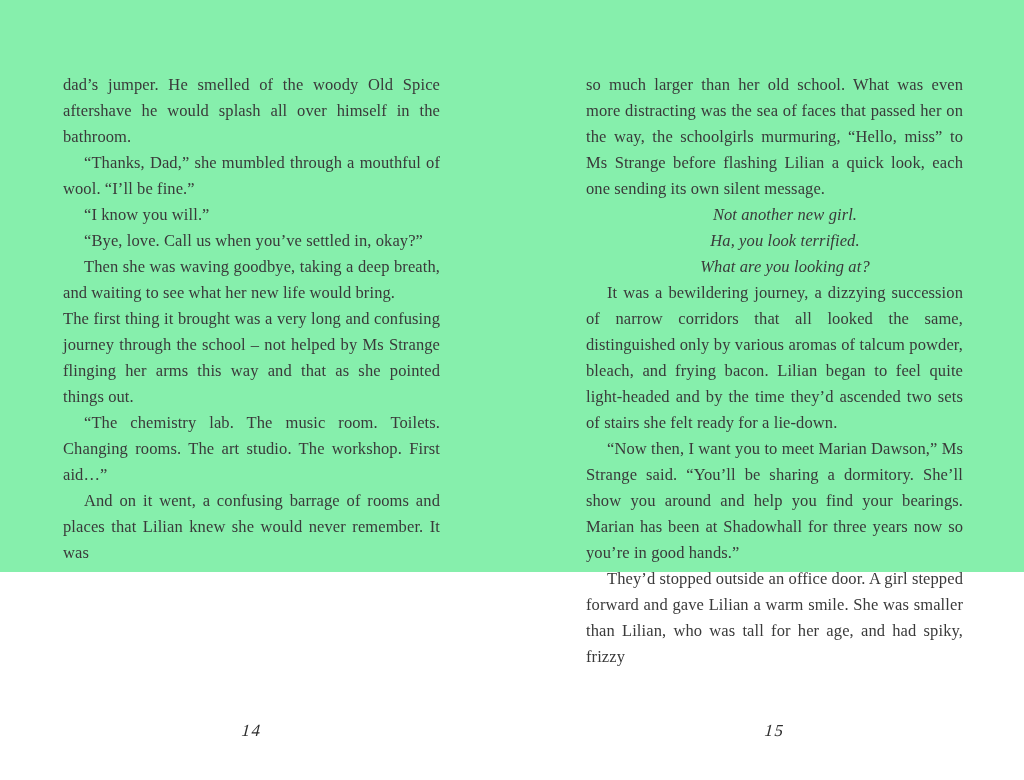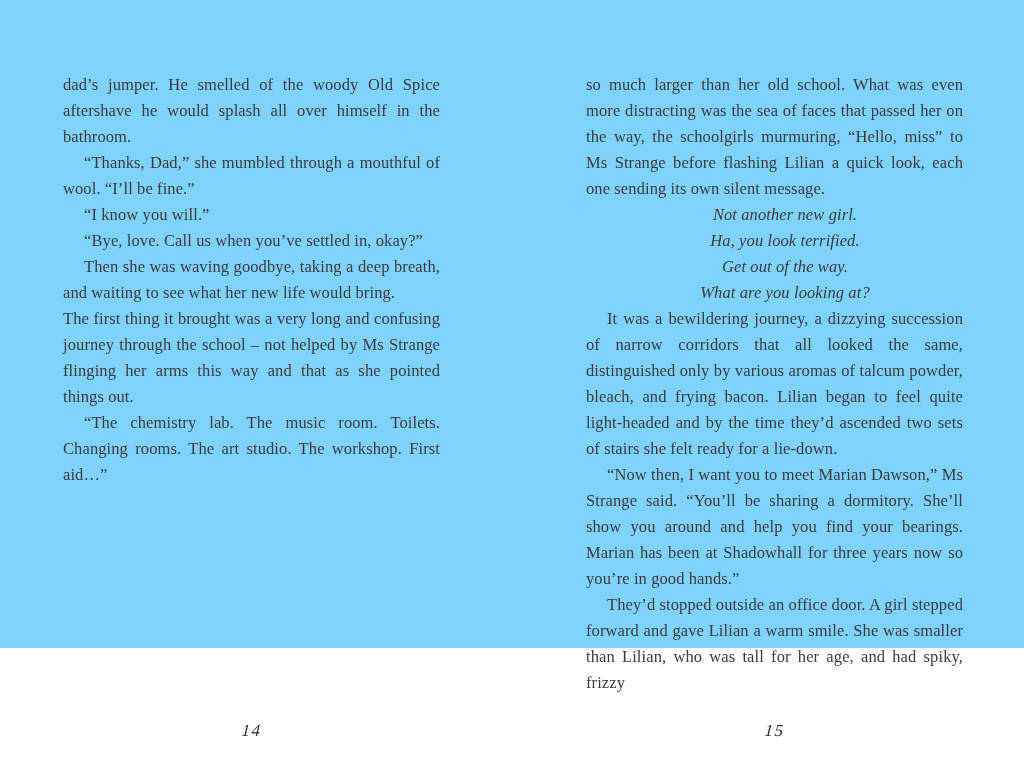--- a/index.html
+++ b/index.html
@@ -6,22 +6,22 @@
     margin: 0;
     padding: 0;
     width: 1024px;
     height: 780px;
     background: #ffffff;
     overflow: hidden;
   }
   .spread {
     position: relative;
     width: 1024px;
-    height: 648px;
-    background: #7dd3fc;
+    height: 572px;
+    background: #86efac;
     font-family: "Liberation Serif", "DejaVu Serif", serif;
     color: #3a3a3a;
   }
   .page-text {
     position: absolute;
     top: 72px;
     width: 377px;
     font-size: 16.5px;
     line-height: 26px;
     letter-spacing: 0.1px;
@@ -56,27 +56,27 @@
 <div class="spread">
 
   <div class="page-text left">
       <p class="para">dad’s jumper. He smelled of the woody Old Spice aftershave he would splash all over himself in the bathroom.</p>
       <p class="para indent">“Thanks, Dad,” she mumbled through a mouthful of wool. “I’ll be fine.”</p>
       <p class="para indent">“I know you will.”</p>
       <p class="para indent">“Bye, love. Call us when you’ve settled in, okay?”</p>
       <p class="para indent">Then she was waving goodbye, taking a deep breath, and waiting to see what her new life would bring.</p>
       <p class="para scene-break">The first thing it brought was a very long and confusing journey through the school – not helped by Ms Strange flinging her arms this way and that as she pointed things out.</p>
       <p class="para indent">“The chemistry lab. The music room. Toilets. Changing rooms. The art studio. The workshop. First aid…”</p>
+      <p class="para indent">And on it went, a confusing barrage of rooms and places that Lilian knew she would never remember. It was</p>
     </div>
 
   <div class="page-text right">
       <p class="para">so much larger than her old school. What was even more distracting was the sea of faces that passed her on the way, the schoolgirls murmuring, “Hello, miss” to Ms Strange before flashing Lilian a quick look, each one sending its own silent message.</p>
       <p class="para indent italic">Not another new girl.</p>
       <p class="para indent italic">Ha, you look terrified.</p>
-      <p class="para indent italic">Get out of the way.</p>
       <p class="para indent italic">What are you looking at?</p>
       <p class="para indent">It was a bewildering journey, a dizzying succession of narrow corridors that all looked the same, distinguished only by various aromas of talcum powder, bleach, and frying bacon. Lilian began to feel quite light-headed and by the time they’d ascended two sets of stairs she felt ready for a lie-down.</p>
       <p class="para indent">“Now then, I want you to meet Marian Dawson,” Ms Strange said. “You’ll be sharing a dormitory. She’ll show you around and help you find your bearings. Marian has been at Shadowhall for three years now so you’re in good hands.”</p>
       <p class="para indent">They’d stopped outside an office door. A girl stepped forward and gave Lilian a warm smile. She was smaller than Lilian, who was tall for her age, and had spiky, frizzy</p>
     </div>
 
   <div class="page-number left">14</div>
 
   <div class="page-number right">15</div>
 

